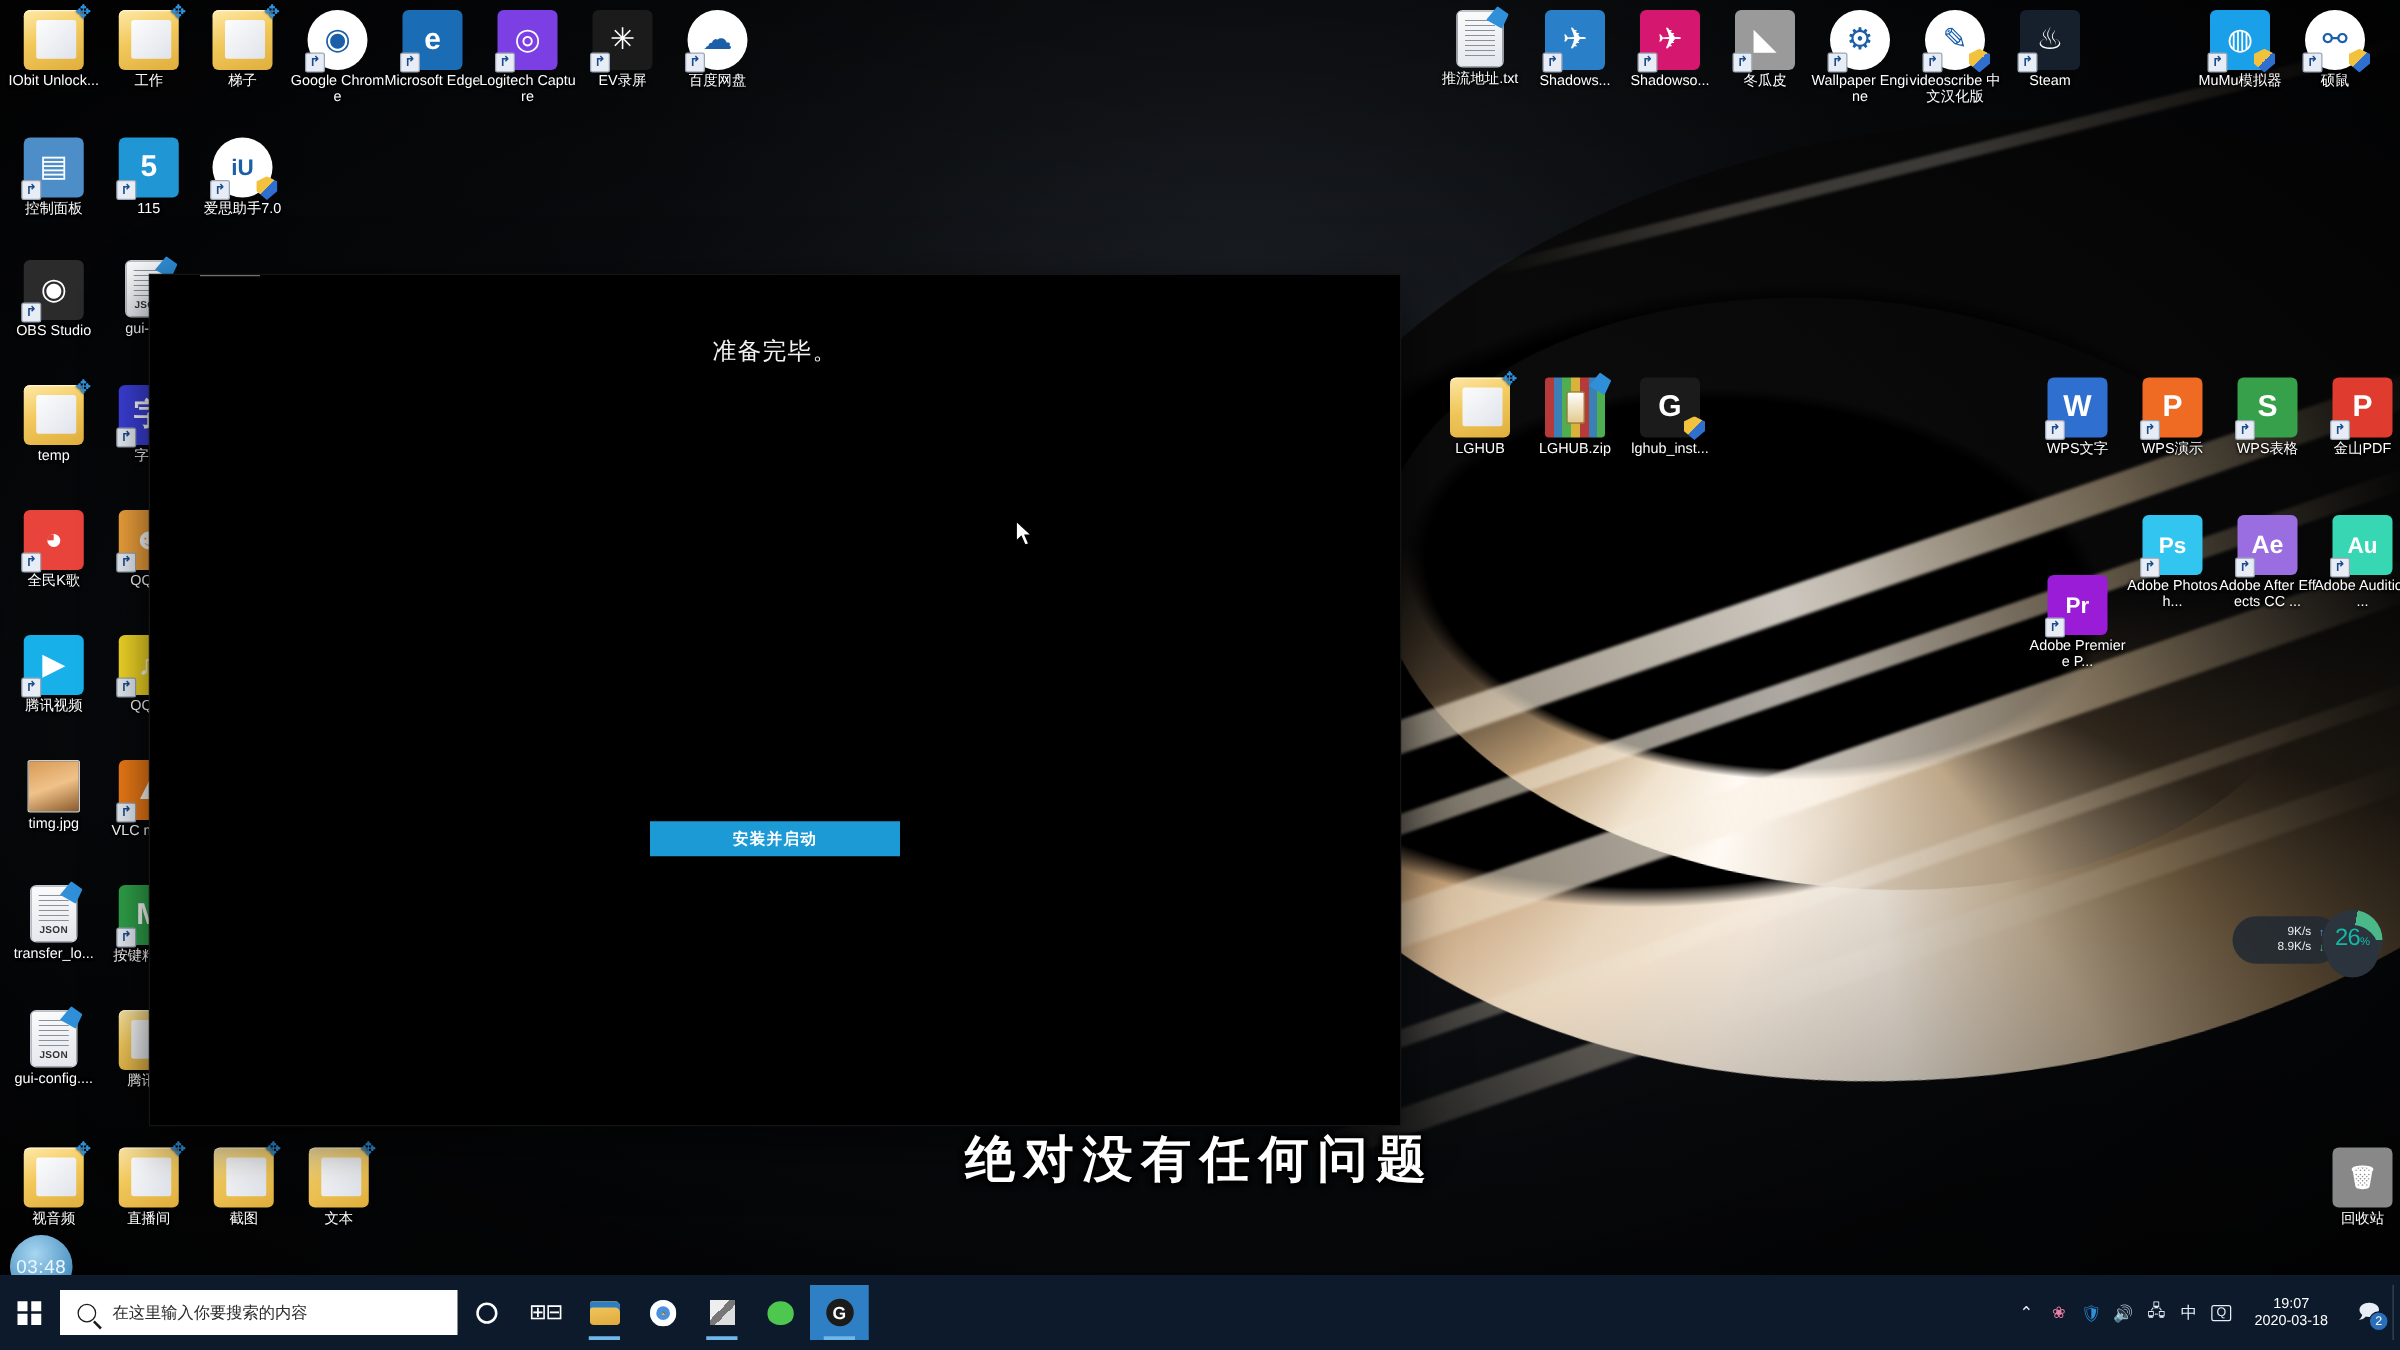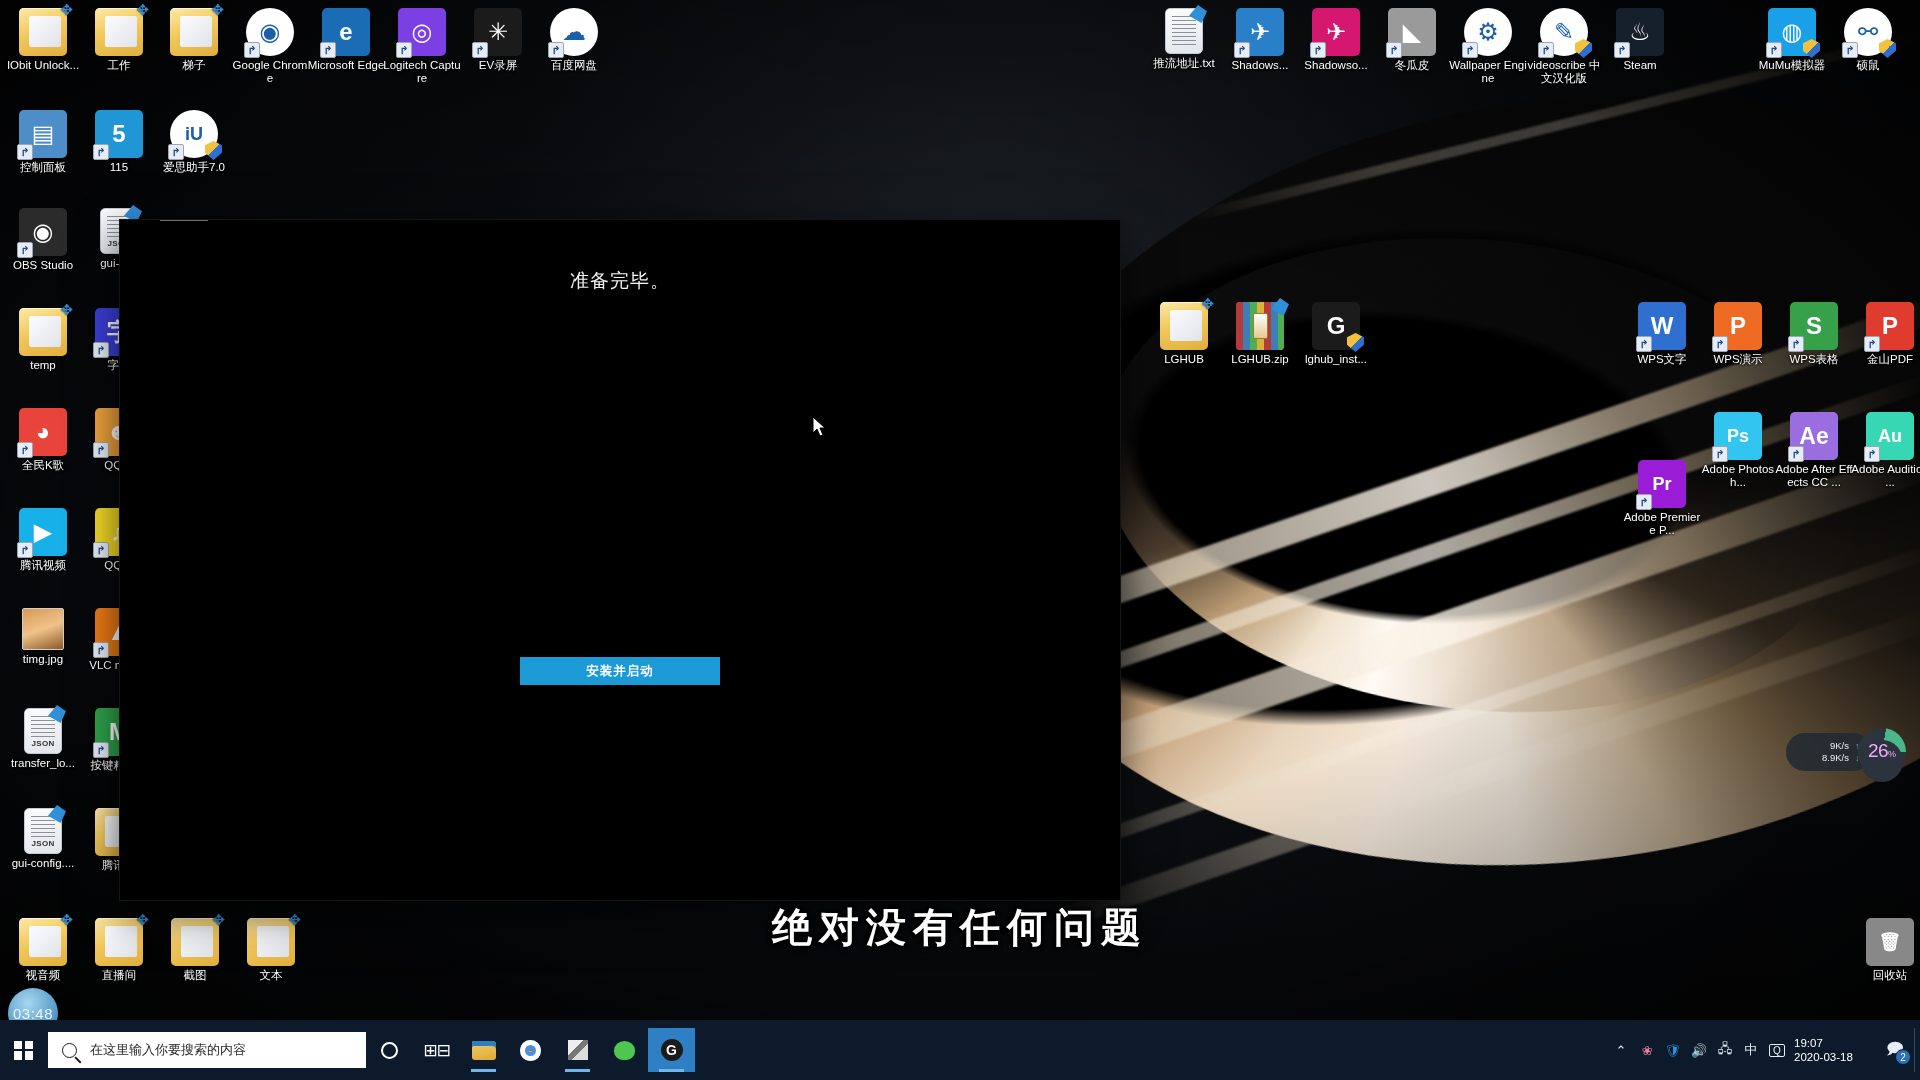--- a/index.html
+++ b/index.html
@@ -119,21 +119,21 @@
   #netwidget .up .ar { color:#5f9fe0; }
   #netwidget .dn .ar { color:#49c07e; }
   #netwidget .row .v { width:62px; text-align:right; padding-right:6px; }
   #netwidget .ring {
     position:absolute; right:0; top:0; width:48px; height:48px; border-radius:50%;
     background:conic-gradient(from 10deg,#4bb88a 0deg 80deg,#2c343d 80deg 360deg);
     display:flex; align-items:center; justify-content:center;
   }
   #netwidget .ring .hole {
     width:42px; height:42px; border-radius:50%; background:#2b333c;
-    display:flex; align-items:baseline; justify-content:center; color:#f0abfc;margin-top:17px;
+    display:flex; align-items:baseline; justify-content:center; color:#14b8a6;margin-top:17px;
   }
   #netwidget .ring .num { font-size:19px; letter-spacing:-.5px; }
   #netwidget .ring .pct { font-size:9px; }
 
   
   #clockbubble {
     position:absolute; left:8px; top:988px; width:50px; height:50px; border-radius:50%;
     background:radial-gradient(circle at 40% 30%,#a7d6f0,#4e93c4 70%,#2e6d9d);
     display:flex; align-items:center; justify-content:center;
     font-size:15px; color:#e9f6ff; letter-spacing:.5px; z-index:40;
@@ -155,21 +155,21 @@
   #searchbox .mag { width:15px; height:15px; border:1.8px solid #1a1a1a; border-radius:50%; position:relative; }
   #searchbox .mag::after { content:""; position:absolute; right:-6px; bottom:-4px; width:8px; height:1.8px;
     background:#1a1a1a; transform:rotate(45deg); }
   #searchbox .ph { font-size:13px; color:#2a2a2a; }
   .tbtn { width:47px; height:44px; display:flex; align-items:center; justify-content:center; position:relative; }
   .tbtn.active { background:#2f7fc4; }
   .tbtn.open::after { content:""; position:absolute; bottom:0; left:11px; width:25px; height:3px; background:#6fb7e8; }
   #tray { margin-left:auto; display:flex; align-items:center; height:44px; }
   .tray-ic { width:26px; height:44px; display:flex; align-items:center; justify-content:center;
              color:#e6edf5; font-size:13px; }
-  #clock { width:86px; color:#fff; font-size:11.5px; line-height:14px; padding:0 4px; }
+  #clock { width:86px; text-align:center; color:#fff; font-size:11.5px; line-height:14px; padding:0 4px; }
   #notif { width:38px; height:44px; display:flex; align-items:center; justify-content:center; position:relative; }
   #notif .badge {
     position:absolute; right:3px; bottom:7px; min-width:16px; height:16px; border-radius:50%;
     background:#2a6fb8; color:#fff; font-size:10px; display:flex; align-items:center; justify-content:center;
     border:1px solid #0c1a2b;
   }
   #showdesk { width:6px; height:44px; border-left:1px solid #35485d; }
 </style>
 </head>
 <body>
@@ -486,21 +486,21 @@
       <div class="lbl">Adobe Premiere P...</div>
     </div>
     <div class="icon" style="left: 1699px; top: 412px;">
       <div class="glyph shortcut" style="background:#31c5f0;color:#fff;font-weight:bold;font-size:18px">
             Ps
             
           </div>
       <div class="lbl">Adobe Photosh...</div>
     </div>
     <div class="icon" style="left: 1775px; top: 412px;">
-      <div class="glyph shortcut" style="background:#9a6ee0;color:#fff;font-weight:bold;font-size:23px">
+      <div class="glyph shortcut" style="background:#9a6ee0;color:#fff;font-weight:bold;font-size:20px">
             Ae
             
           </div>
       <div class="lbl">Adobe After Effects CC ...</div>
     </div>
     <div class="icon" style="left: 1851px; top: 412px;">
       <div class="glyph shortcut" style="background:#37d7b4;color:#fff;font-weight:bold;font-size:18px">
             Au
             
           </div>

